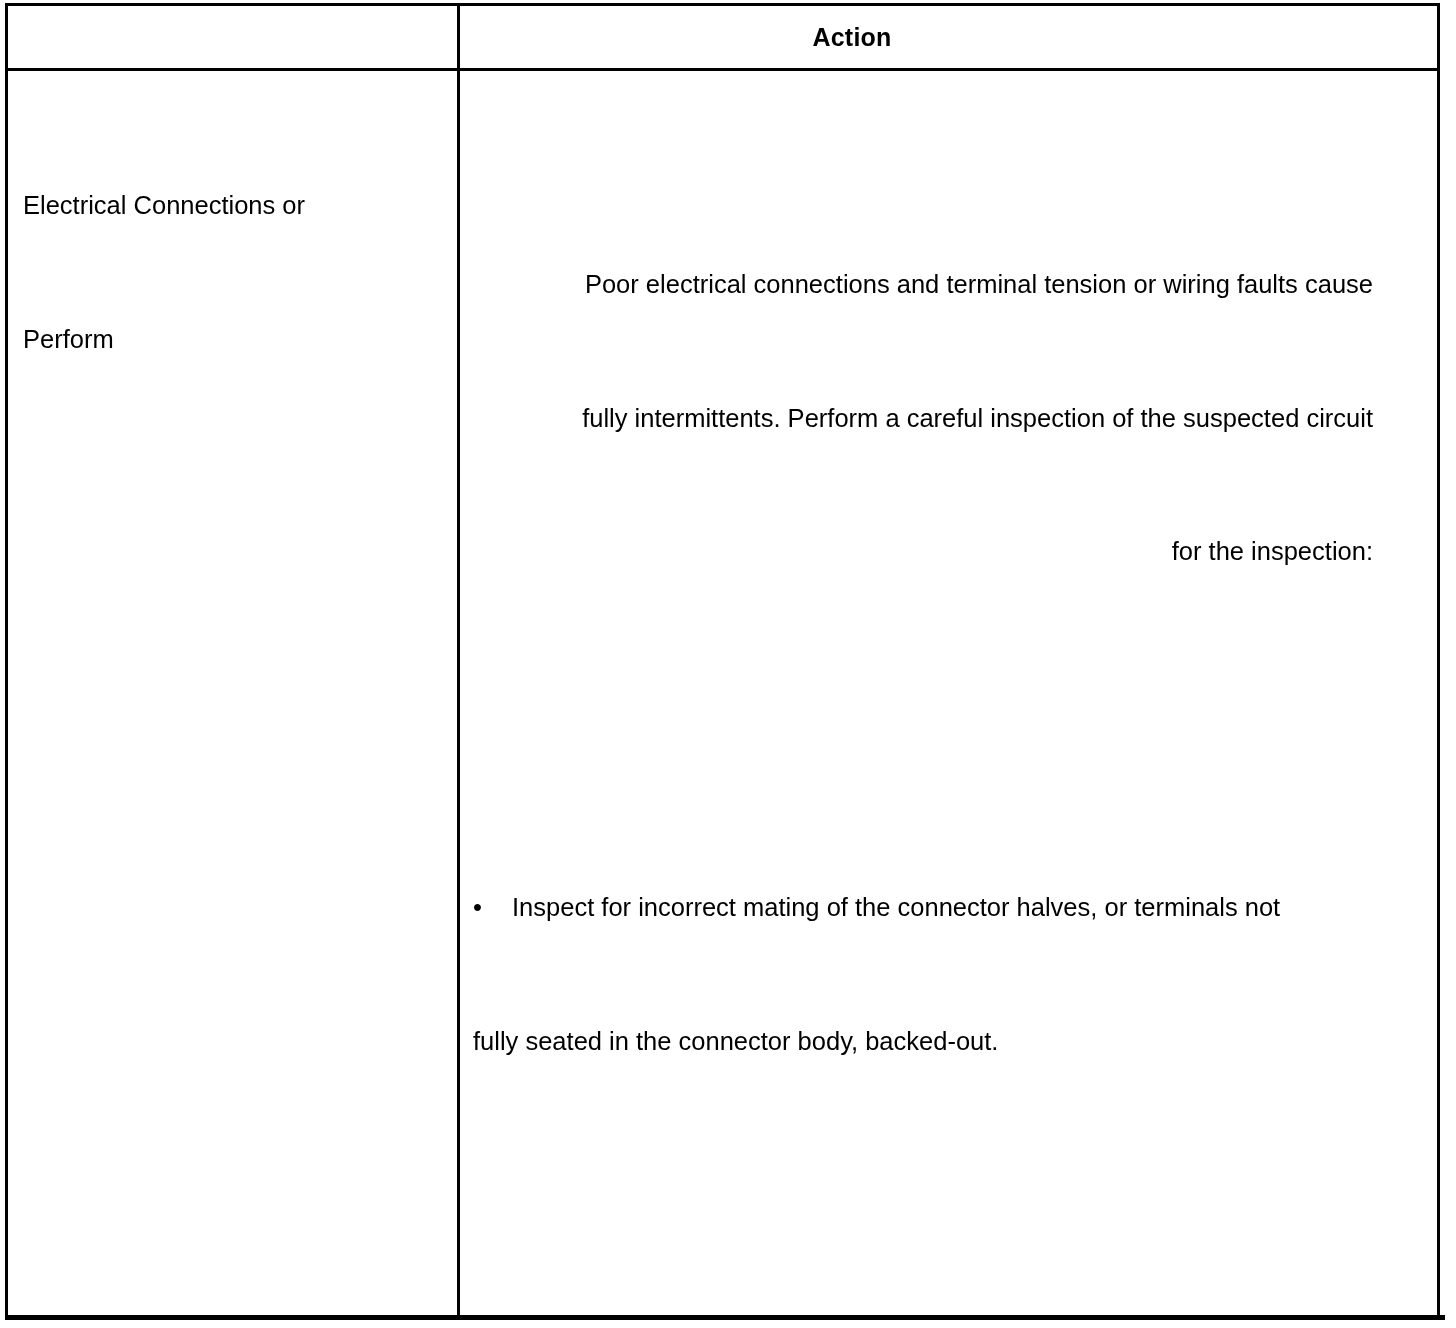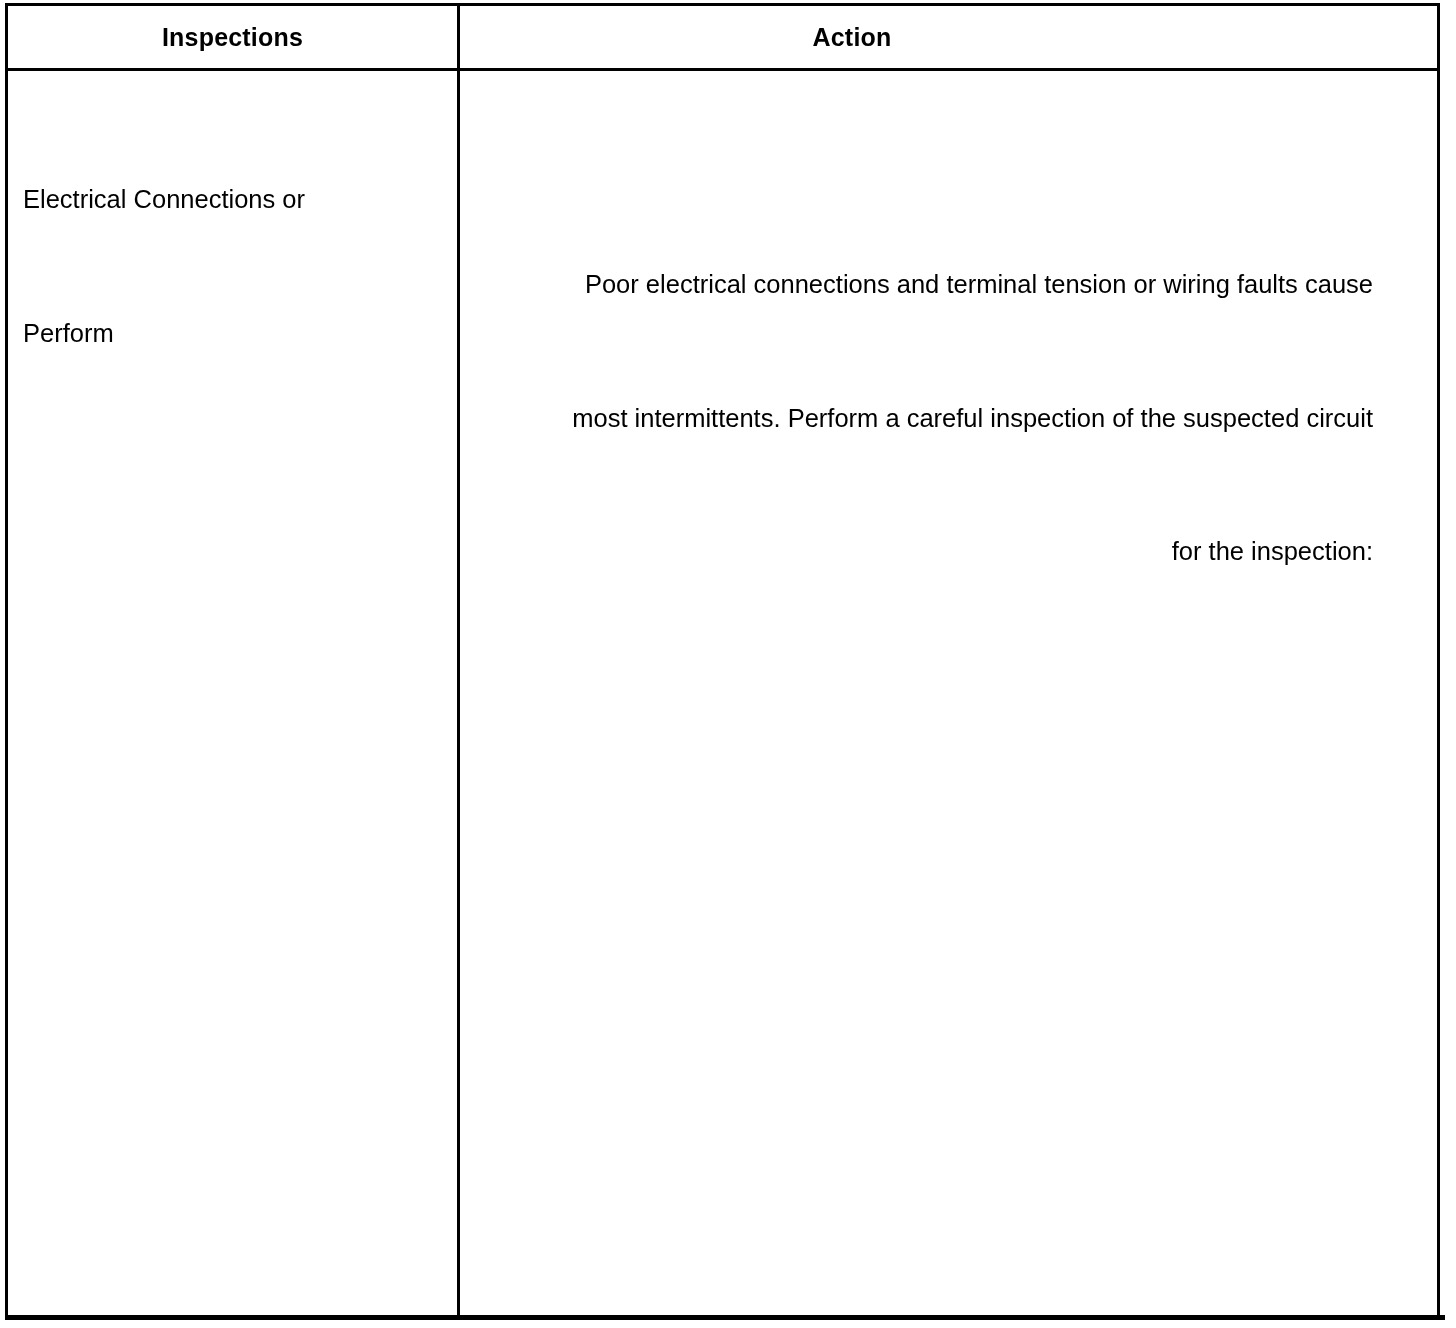--- a/index.html
+++ b/index.html
@@ -66,21 +66,21 @@
     .hdr-right { left: 452px; width: 784px; }
 
     .cell-text {
       position: absolute;
       font-size: 25.5px;
       line-height: 44.5px;
       white-space: pre-wrap;
     }
     .cell-left {
       left: 15px;
-      top: 82px;
+      top: 88px;
       width: 420px;
     }
     .cell-right {
       left: 465px;
       top: 78px;
       width: 900px;
     }
     .para { margin: 0; text-align: right; }
     .bullet-block { margin: 0 0 44.5px 0; }
     .bullet-block:last-child { margin-bottom: 0; }
@@ -90,35 +90,38 @@
       width: 39px;
     }
   </style>
 </head>
 <body>
 
 <div class="table">
   <div class="hdivider"></div>
   <div class="vdivider"></div>
 
-  <div class="hdr hdr-left">Inspections</div>
   <div class="hdr hdr-right">Action</div>
 
   <div class="cell-text cell-left">
     <span class="line">Electrical Connections or</span>
     <span class="line">Perform</span>
   </div>
 
   <div class="cell-text cell-right">
     <div class="para">
       <span class="line">Poor electrical connections and terminal tension or wiring faults cause</span>
-      <span class="line">most intermittents. Perform a careful inspection of the suspected circuit</span>
+      <span class="line">fully intermittents. Perform a careful inspection of the suspected circuit</span>
       <span class="line">for the inspection:</span>
     </div>
 
+    <div class="bullet-block">
+      <span class="line"><span class="bullet-dot">•</span><span>Inspect for incorrect mating of the connector halves, or terminals not</span></span>
+      <span class="line">fully seated in the connector body, backed-out.</span>
+    </div>
 
     
 
     
 
     
 
     
 
     

